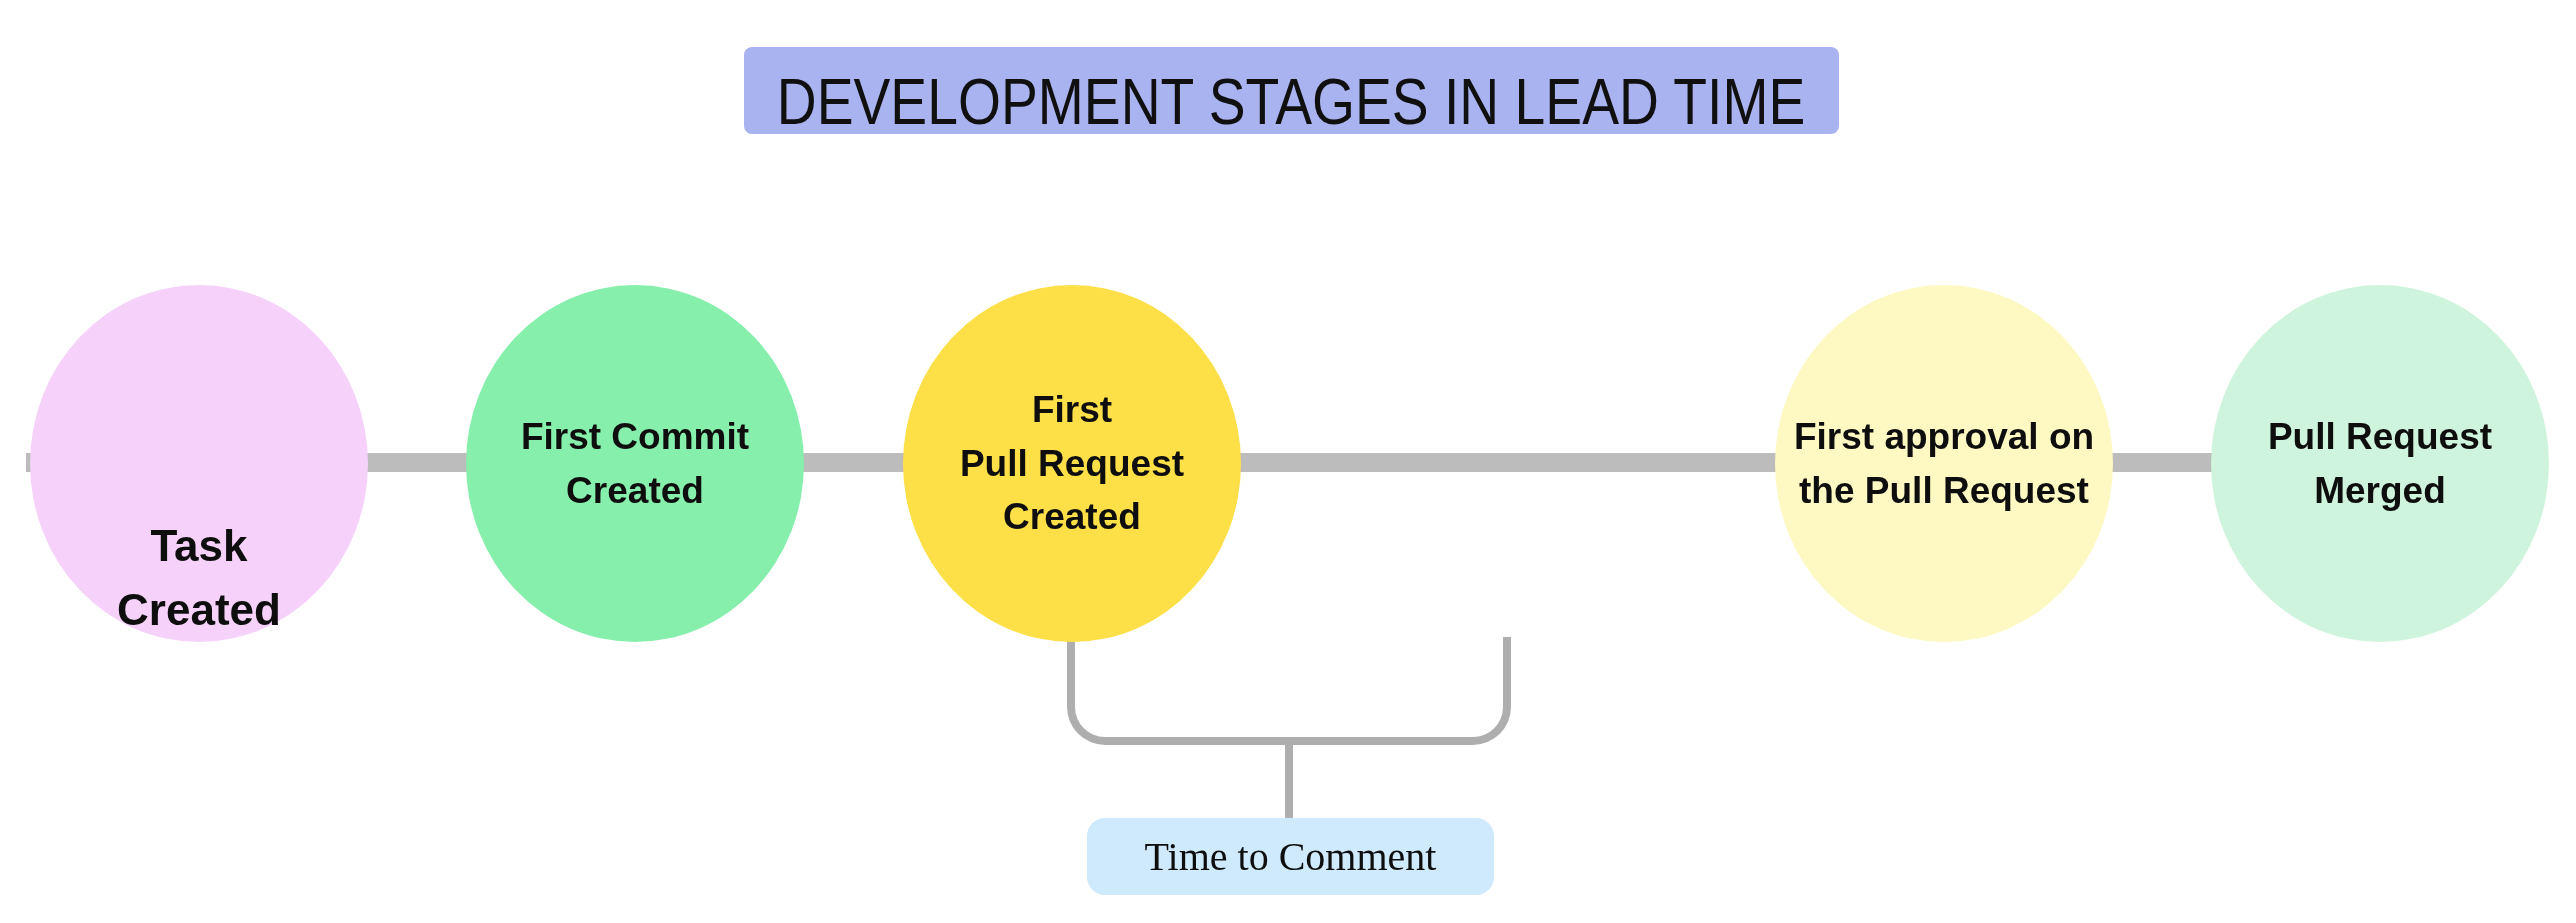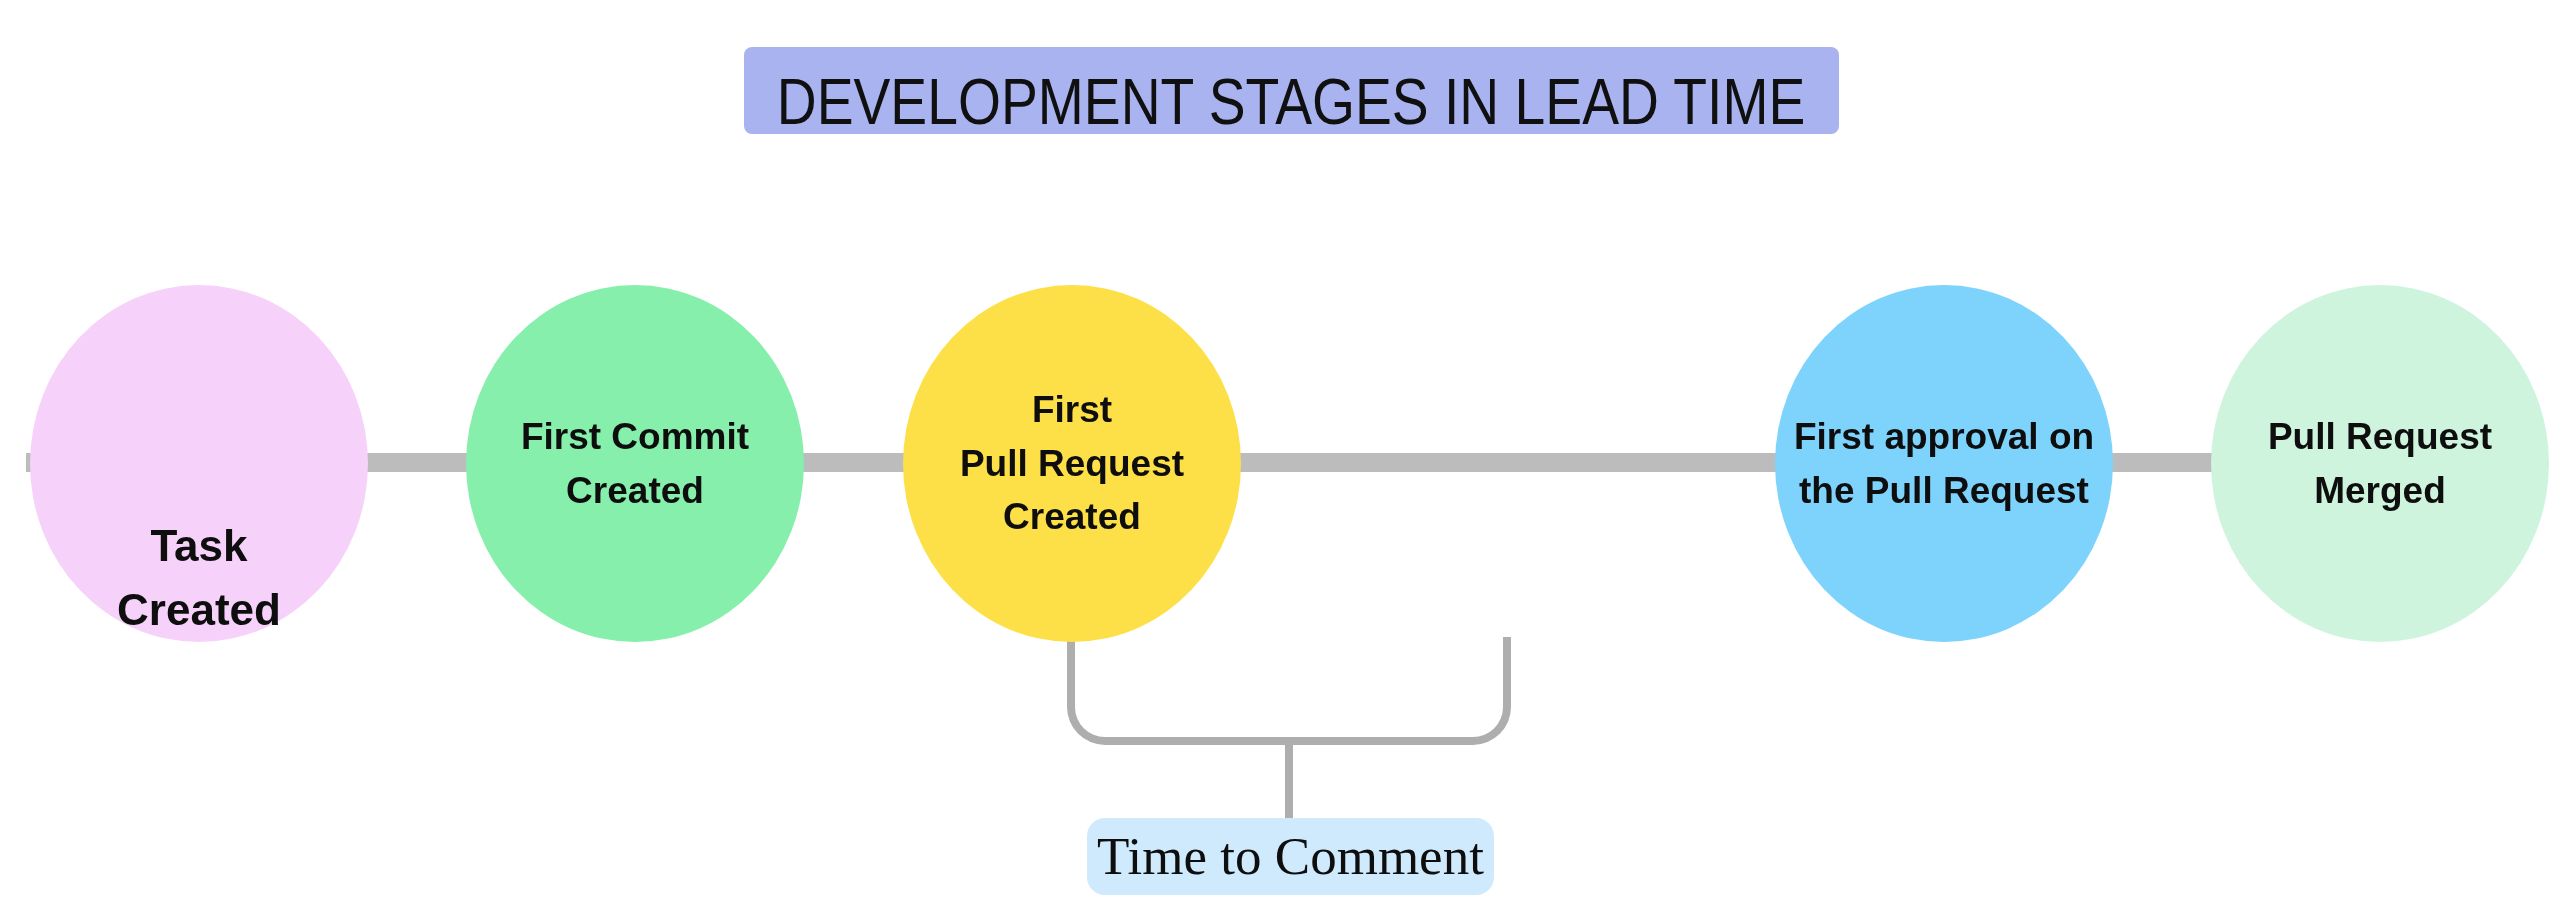--- a/index.html
+++ b/index.html
@@ -57,21 +57,21 @@
   }
   
   .annotation{
     position:absolute;left:1087px;top:818px;width:407px;height:77px;
     border-radius:18px;
     display:flex;align-items:center;justify-content:center;
     z-index:2;
   }
   .annotation-text{
     font-family:cursive;
-    font-size:53px;color:#0e0e0e;line-height:1;white-space:nowrap;
+    font-size:40px;color:#0e0e0e;line-height:1;white-space:nowrap;
   }
 </style>
 </head>
 <body>
 
 <div class="canvas">
 
   <div class="title-box" style="background: rgb(169, 179, 240);">
     <div class="title-text">DEVELOPMENT STAGES IN LEAD TIME</div>
   </div>
@@ -88,21 +88,21 @@
 Created</span>
   </div>
 
   <div class="node fs-std" style="left: 903px; background: #fde047;">
     <span class="node-label">First
 Pull Request
 Created</span>
   </div>
 
 
-  <div class="node fs-std" style="left: 1775px; background: #7dd3fc;">
+  <div class="node fs-std" style="left: 1775px; background: #fef9c3;">
     <span class="node-label">First approval on
 the Pull Request</span>
   </div>
 
   <div class="node fs-std" style="left: 2211px; background: rgb(207, 244, 221);">
     <span class="node-label">Pull Request
 Merged</span>
   </div>
 
   <div class="bracket"></div>

